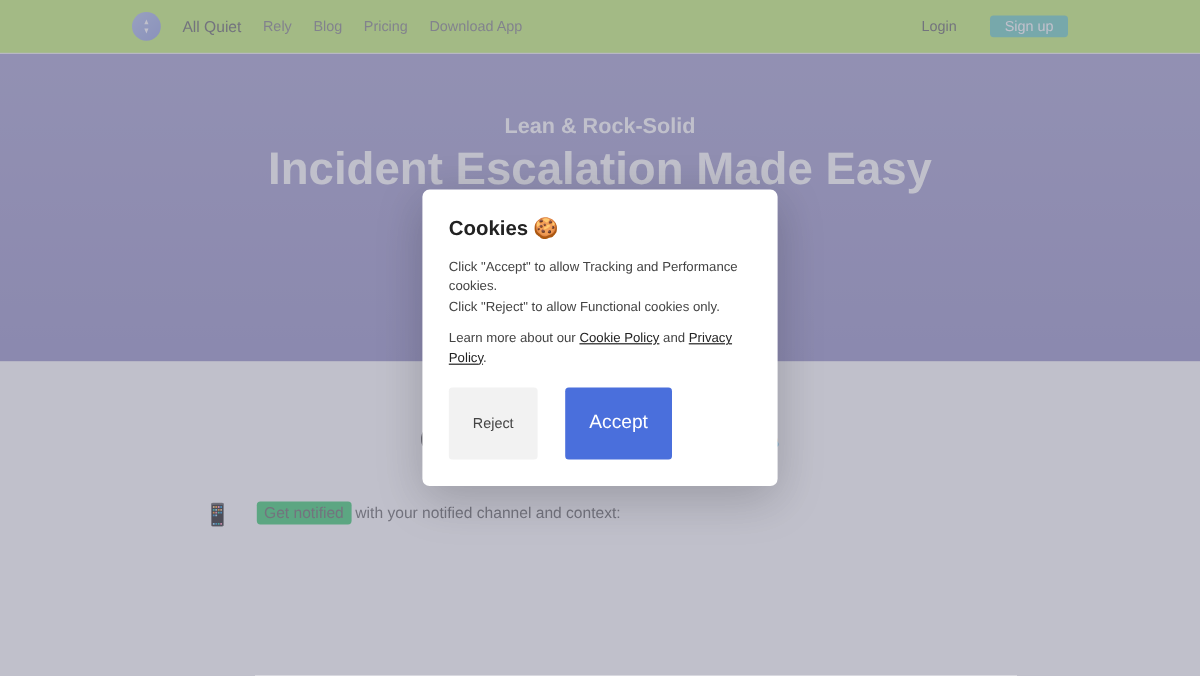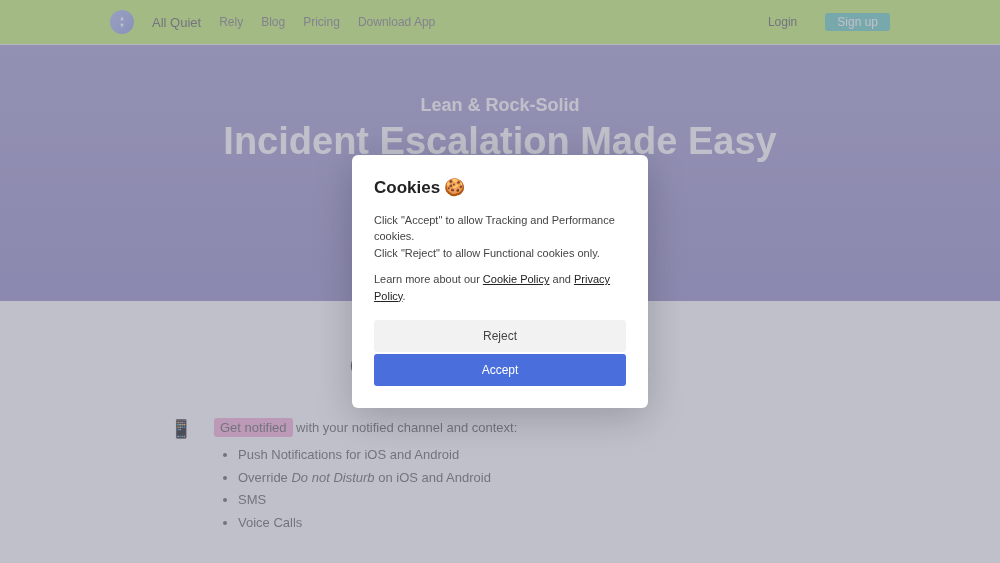--- a/index.html
+++ b/index.html
@@ -22,34 +22,34 @@
     .start-btn { background: #5ec9b8; color: #fff; font-size: 14px; padding: 10px 22px; border: none; border-radius: 3px; cursor: pointer; font-weight: 500; }
     .hero-tag { color: #e0ddf0; font-size: 11px; margin-top: 12px; }
     
     .content { max-width: 700px; margin: 0 auto; padding: 50px 20px; }
     .content-title { font-size: 26px; font-weight: 700; text-align: center; color: #333; margin-bottom: 36px; }
     .emoji { font-size: 22px; }
     
     .block { display: flex; gap: 20px; margin-bottom: 28px; }
     .block-icon { width: 24px; font-size: 18px; flex-shrink: 0; color: #aaa; }
     .block-body { flex: 1; font-size: 13px; color: #555; line-height: 1.6; }
-    .highlight { background: #f9a8d4; padding: 2px 6px; border-radius: 3px; }
+    .highlight { background: #22c55e; padding: 2px 6px; border-radius: 3px; }
     .block-body ul { list-style: disc; padding-left: 24px; margin-top: 6px; }
     .block-body li { margin-bottom: 2px; }
     .italic { font-style: italic; }
     
     .overlay { position: fixed; inset: 0; background: rgba(140, 140, 160, 0.55); display: flex; align-items: center; justify-content: center; z-index: 1000; }
     .modal { background: #fff; width: 296px; border-radius: 6px; padding: 22px; box-shadow: 0 10px 40px rgba(0,0,0,0.2); }
     .modal-title { font-size: 17px; font-weight: 700; margin-bottom: 14px; color: #222; }
     .modal-text { font-size: 11px; color: #444; line-height: 1.5; margin-bottom: 10px; }
     .modal-text b { font-weight: 600; }
     .modal-text a { color: #222; text-decoration: underline; }
-    .modal-actions { display: flex; justify-content: space-between; gap: 2px; margin-top: 16px; flex-direction: column; }
+    .modal-actions { display: flex; justify-content: flex-start; gap: 23px; margin-top: 16px; }
     .reject-btn { background: #f2f2f2; color: #444; border: none; padding: 9px 20px; border-radius: 3px; font-size: 12px; cursor: pointer; }
-    .accept-btn { background: #4a6fdc; color: #fff; border: none; padding: 9px 20px; border-radius: 3px; font-size: 12px; cursor: pointer; }
+    .accept-btn { background: #4a6fdc; color: #fff; border: none; padding: 21px 20px; border-radius: 3px; font-size: 16px; cursor: pointer; }
   </style>
 </head>
 <body>
 
 <header class="header">
   <div class="header-inner">
     <div class="header-left">
       <div class="logo">
         <svg viewBox="0 0 24 24" fill="#fff">
             <path d="M12 2l3 7h-6l3-7zm0 20l-3-7h6l-3 7z"></path>
@@ -80,26 +80,20 @@
     <span>Call us Pagerduty-lite</span>
     <span class="emoji">😂</span>
   </h2>
 
   <div class="block">
     <div class="block-icon">📱</div>
     <div class="block-body">
       <div>
         <span class="highlight">Get notified</span><span> with your notified channel and context:</span>
       </div>
-      <ul>
-        <li>Push Notifications for iOS and Android</li>
-        <li><span>Override </span><span class="italic">Do not Disturb</span><span> on iOS and Android</span></li>
-        <li>SMS</li>
-        <li>Voice Calls</li>
-      </ul>
     </div>
   </div>
 
 </div>
 
 <div class="overlay">
   <div class="modal">
     <div class="modal-title">Cookies 🍪</div>
     <p class="modal-text">
       <span>Click "Accept" to allow Tracking and Performance cookies.</span><br><span>Click "Reject" to allow Functional cookies only.</span>

